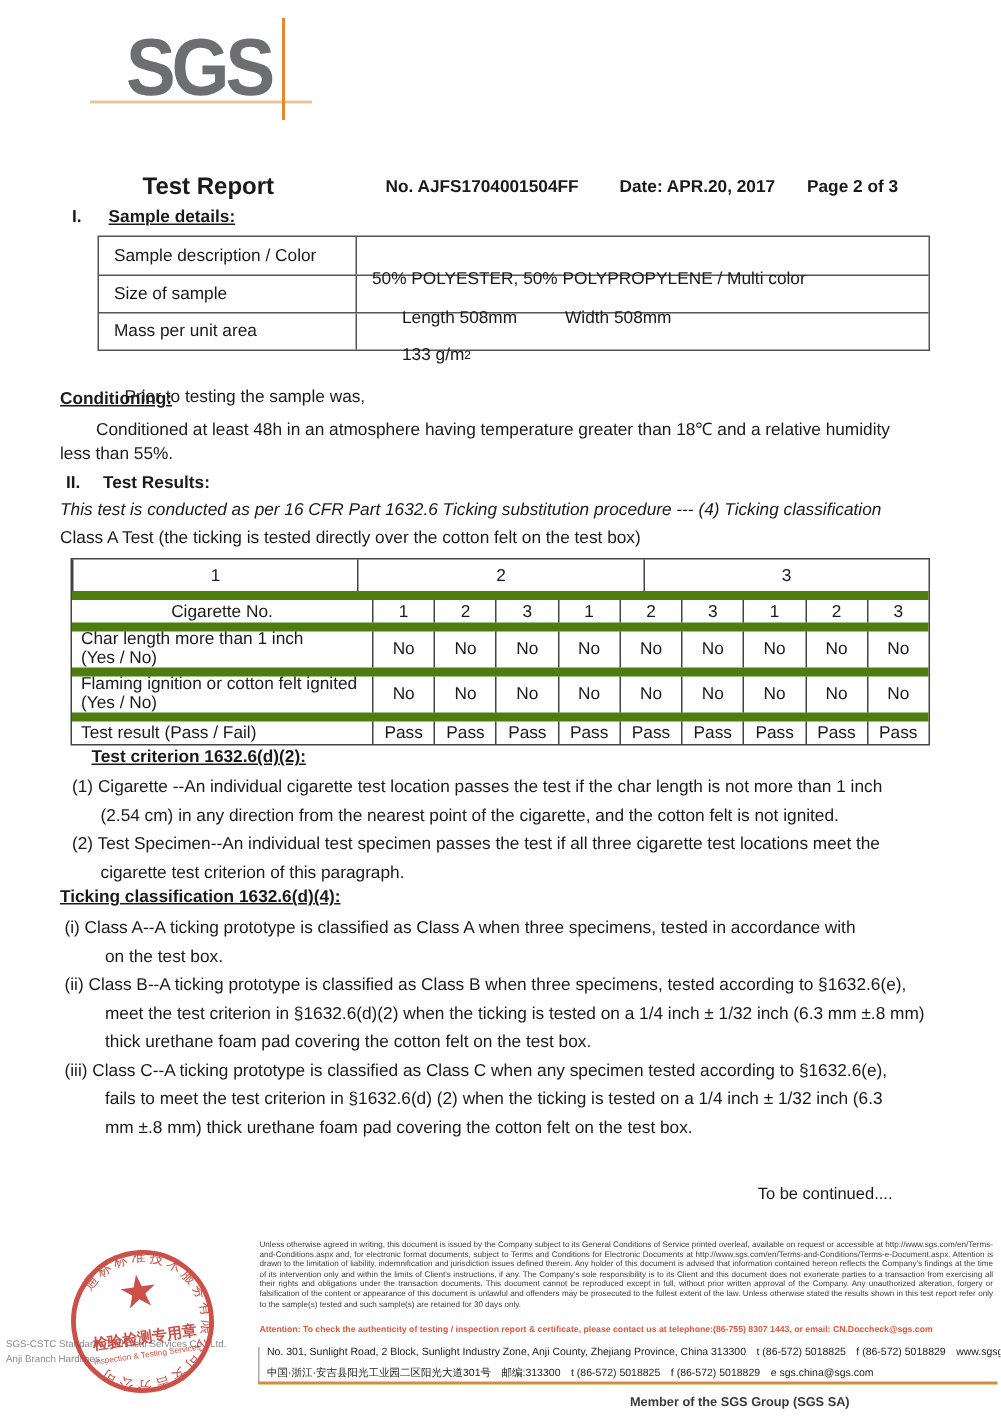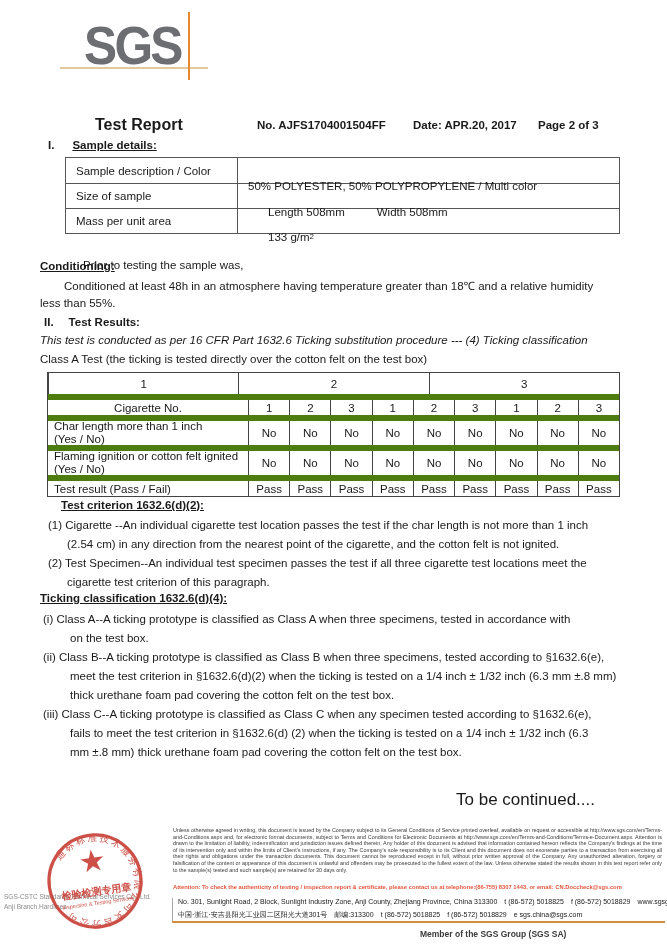--- a/index.html
+++ b/index.html
@@ -63,21 +63,21 @@
   .h20 { height:21px; } .h29 { height:30px; }
 
   .crit-head { top:499px; left:51px; font-size:11.5px; font-weight:bold; text-decoration:underline;margin-left:10px; }
   .crit-body { top:516px; left:40px; width:600px; }
   .crit-body .ln-first { padding-left:8px; }
   .crit-body .ln-cont  { padding-left:27px; }
   .cls-head { top:592px; left:40px; font-size:11.5px; font-weight:bold; text-decoration:underline; }
   .cls-body { top:610px; left:40px; width:610px; }
   .cls-body .ln-first { padding-left:3px; }
   .cls-body .ln-cont  { padding-left:30px; }
-  .tbc { top:790px; left:0; width:595px; text-align:right; font-size:17px; }
+  .tbc { top:790px; left:0; width:595px; text-align:right; font-size:11px; }
 
   
   .legal {
     top:827px; left:173px; width:489px; font-size:5.4px; line-height:6.6px;
     color:#3c3c3c; text-align:justify;
   }
   .attention {
     top:884px; left:173px; width:489px; font-size:5.8px; line-height:7px;
     color:#e4573d; font-weight:bold;
   }

